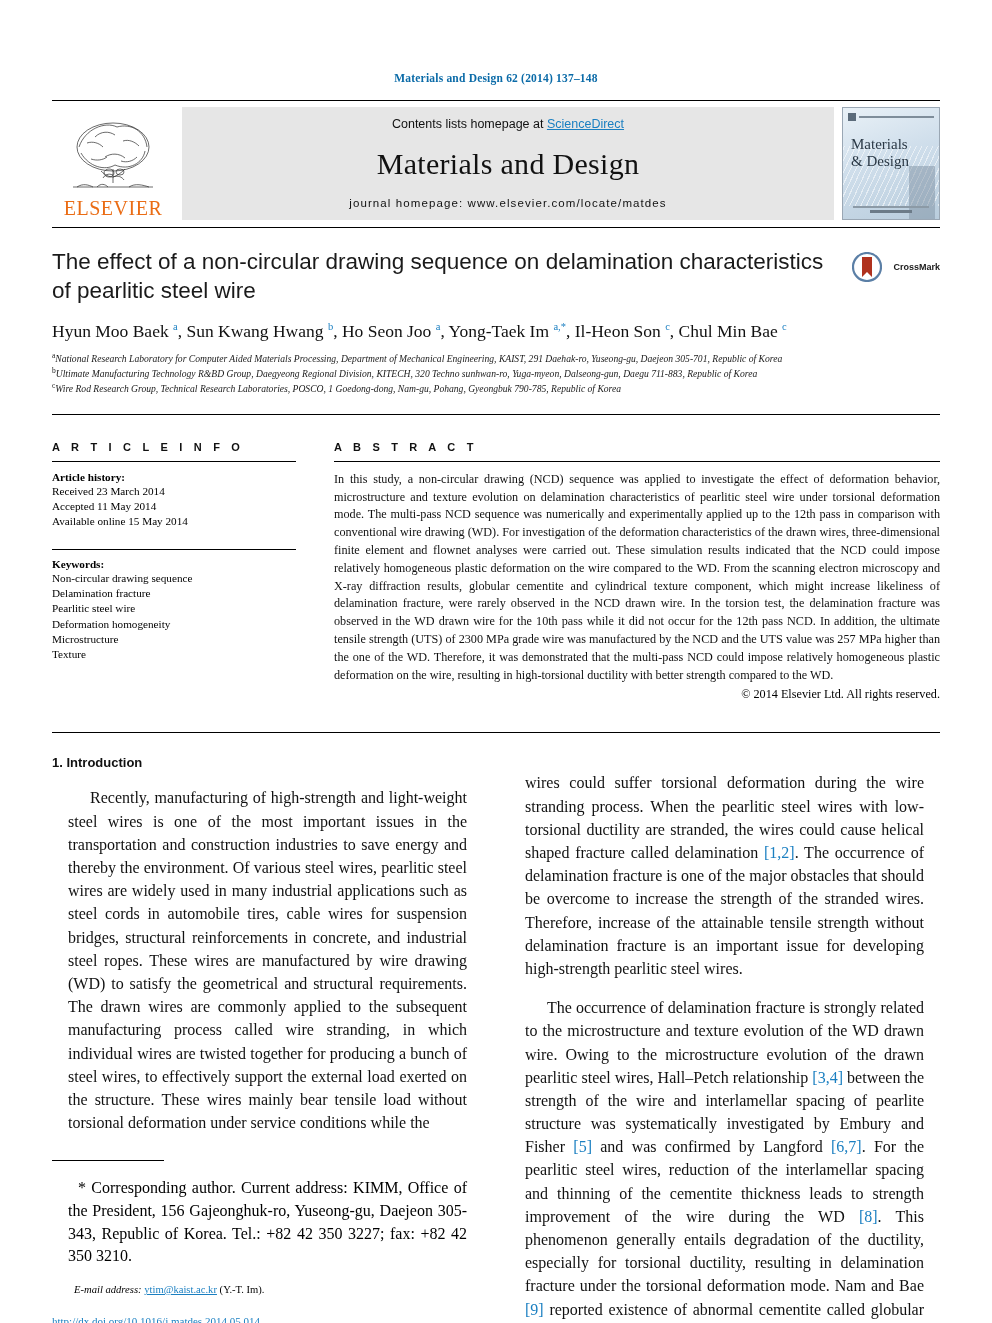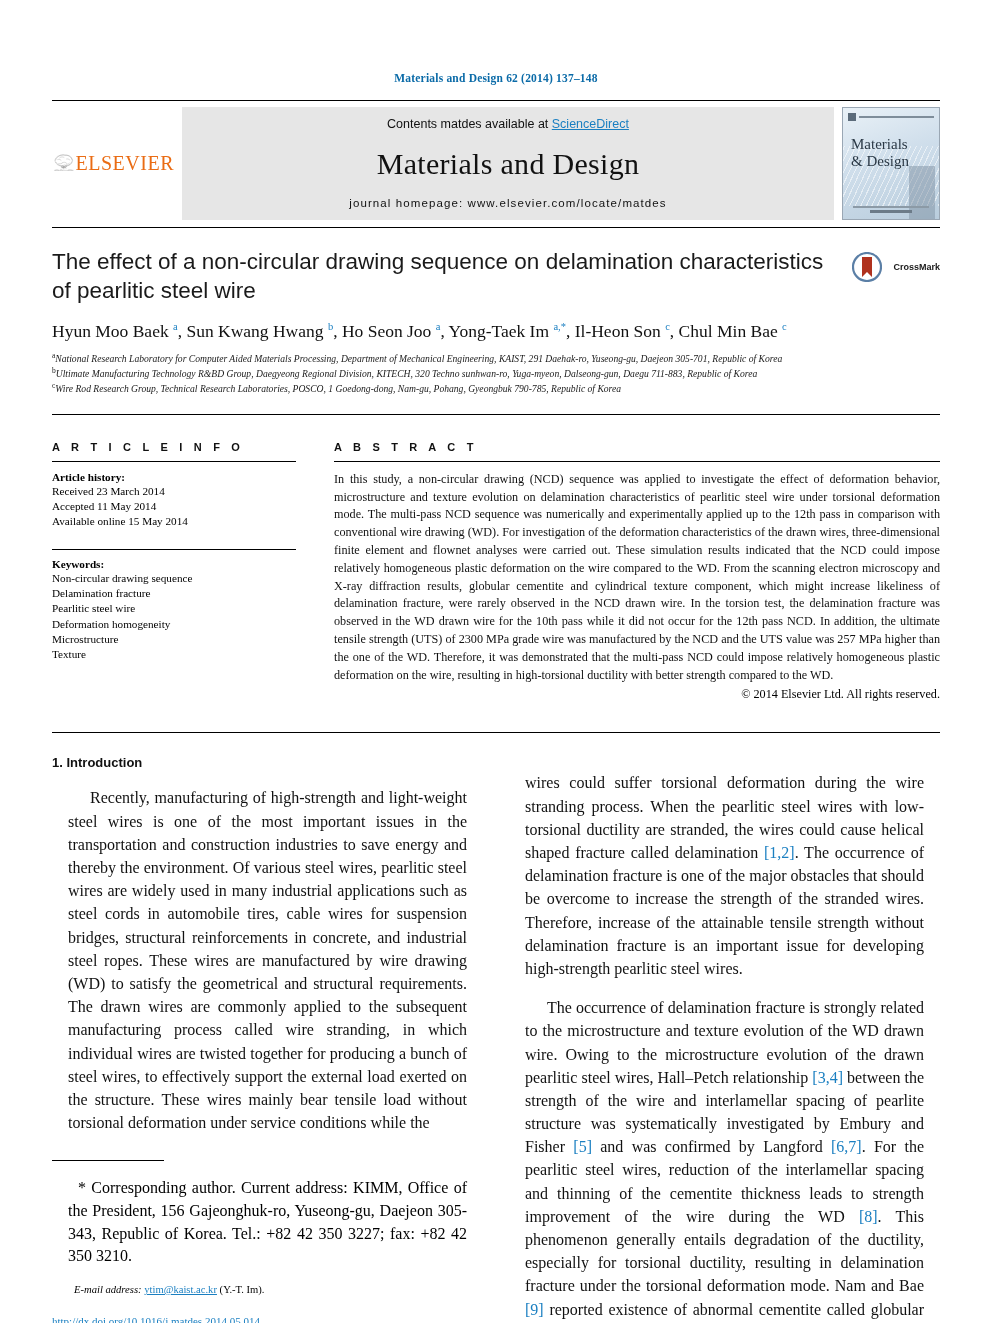--- a/index.html
+++ b/index.html
@@ -42,23 +42,23 @@
   .header-band {
     display: flex;
     align-items: stretch;
     height: 113px;
     margin-top: 6px;
   }
   .elsevier-logo {
     width: 122px;
     flex: 0 0 122px;
     display: flex;
-    flex-direction: row;
+    flex-direction: column;
     align-items: center;
-    justify-content: space-between;
+    justify-content: flex-end;
     padding-bottom: 2px;
   }
   .tree-svg { display:block; }
   .elsevier-word {
     font-family: "Liberation Serif", serif;
     color: #ea6c14;
     font-size: 20px;
     letter-spacing: 0.5px;
     line-height: 1;
     margin-top: 1px;
@@ -347,21 +347,21 @@
           <path d="M12 70 C18 66 24 68 28 70"></path>
           <path d="M64 70 C70 66 78 68 84 70"></path>
           <path d="M32 70 C36 66 40 67 43 70"></path>
         </g>
       </svg>
       <div class="elsevier-word">ELSEVIER</div>
     </div>
 
     <div class="band-center">
       <div class="contents-line">
-        <span>Contents matdes available at </span><a class="sciencedirect" href="#">ScienceDirect</a>
+        <span>Contents lists homepage at </span><a class="sciencedirect" href="#">ScienceDirect</a>
       </div>
       <div class="journal-title">Materials and Design</div>
       <div class="homepage-line">journal homepage: www.elsevier.com/locate/matdes</div>
     </div>
 
     <div class="cover-thumb">
       <div class="cover-inner"></div>
       <div class="cover-diag"></div>
       <div class="cover-block"></div>
       <div class="cover-topbar">

